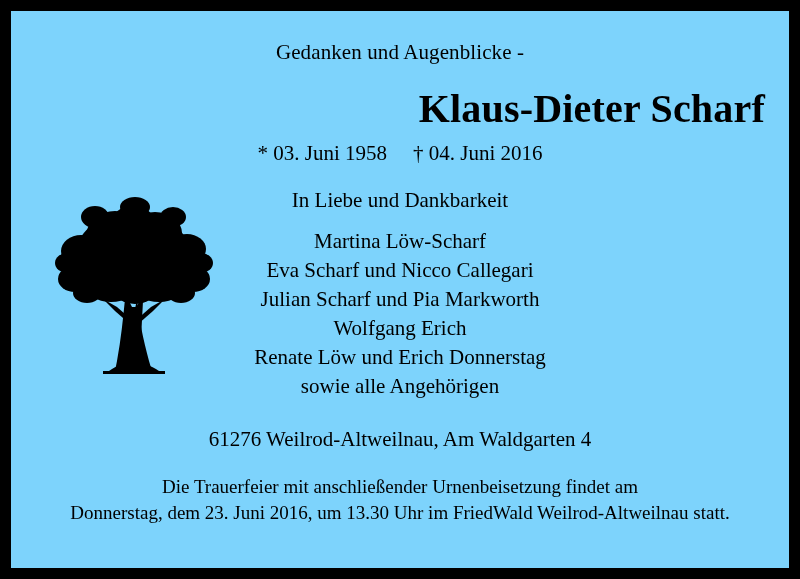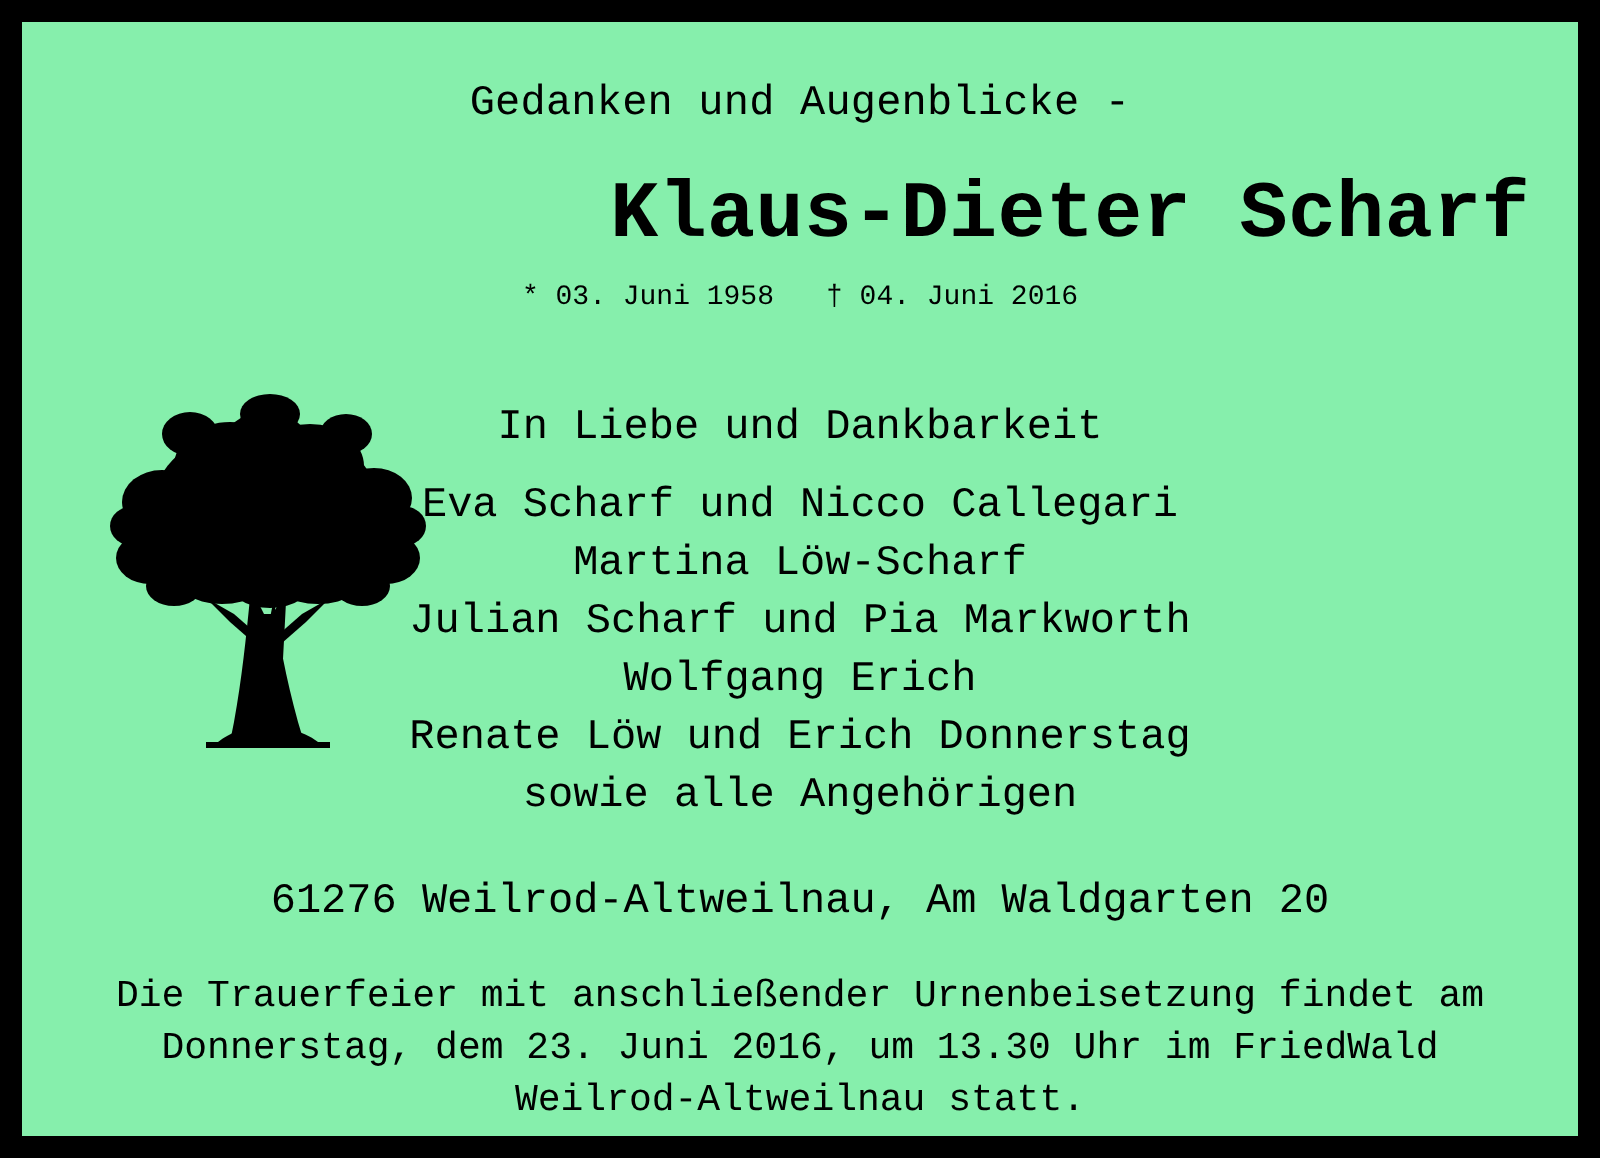--- a/index.html
+++ b/index.html
@@ -20,23 +20,22 @@
     height: 579px;
     box-sizing: border-box;
     background: #000000;
     padding: 8px;
   }
   .inner-frame {
     position: relative;
     width: 100%;
     height: 100%;
     box-sizing: border-box;
-    background: #86efac;
+    background: #7dd3fc;
     border: 3px solid #000000;
-    font-family: Liberation Mono, monospace;
   }
   .content {
     position: relative;
     width: 100%;
     height: 100%;
     box-sizing: border-box;
     padding: 16px 24px 10px 24px;
     text-align: center;
   }
   .verse {
@@ -51,28 +50,28 @@
   .name {
     margin-top: 20px;
     font-size: 40px;
     font-weight: bold;
     letter-spacing: 0.2px;
     line-height: 1.1;
     text-align: right;
   }
   .dates {
     margin-top: 10px;
-    font-size: 14px;
+    font-size: 21px;
   }
   .dates .gap {
     display: inline-block;
     width: 26px;
   }
   .dedication {
-    margin-top: 46px;
+    margin-top: 22px;
     font-size: 21px;
   }
   .family {
     margin-top: 14px;
     font-size: 21px;
     line-height: 1.38;
   }
   .address {
     margin-top: 26px;
     font-size: 21px;
@@ -106,29 +105,29 @@
 
       <div class="name">Klaus-Dieter Scharf</div>
 
       <div class="dates">
         <span>* 03. Juni 1958</span><span class="gap"></span><span>† 04. Juni 2016</span>
       </div>
 
       <div class="dedication">In Liebe und Dankbarkeit</div>
 
       <div class="family">
+        <div>Martina Löw-Scharf</div>
         <div>Eva Scharf und Nicco Callegari</div>
-        <div>Martina Löw-Scharf</div>
         <div>Julian Scharf und Pia Markworth</div>
         <div>Wolfgang Erich</div>
         <div>Renate Löw und Erich Donnerstag</div>
         <div>sowie alle Angehörigen</div>
       </div>
 
-      <div class="address">61276 Weilrod-Altweilnau, Am Waldgarten 20</div>
+      <div class="address">61276 Weilrod-Altweilnau, Am Waldgarten 4</div>
 
       <div class="ceremony">
         <div>Die Trauerfeier mit anschließender Urnenbeisetzung findet am</div>
         <div>Donnerstag, dem 23. Juni 2016, um 13.30 Uhr im FriedWald Weilrod-Altweilnau statt.</div>
 
       </div>
 
       <div class="tree">
         <svg viewBox="0 0 165 190" width="165" height="190" aria-hidden="true">
           <g fill="#000000">

